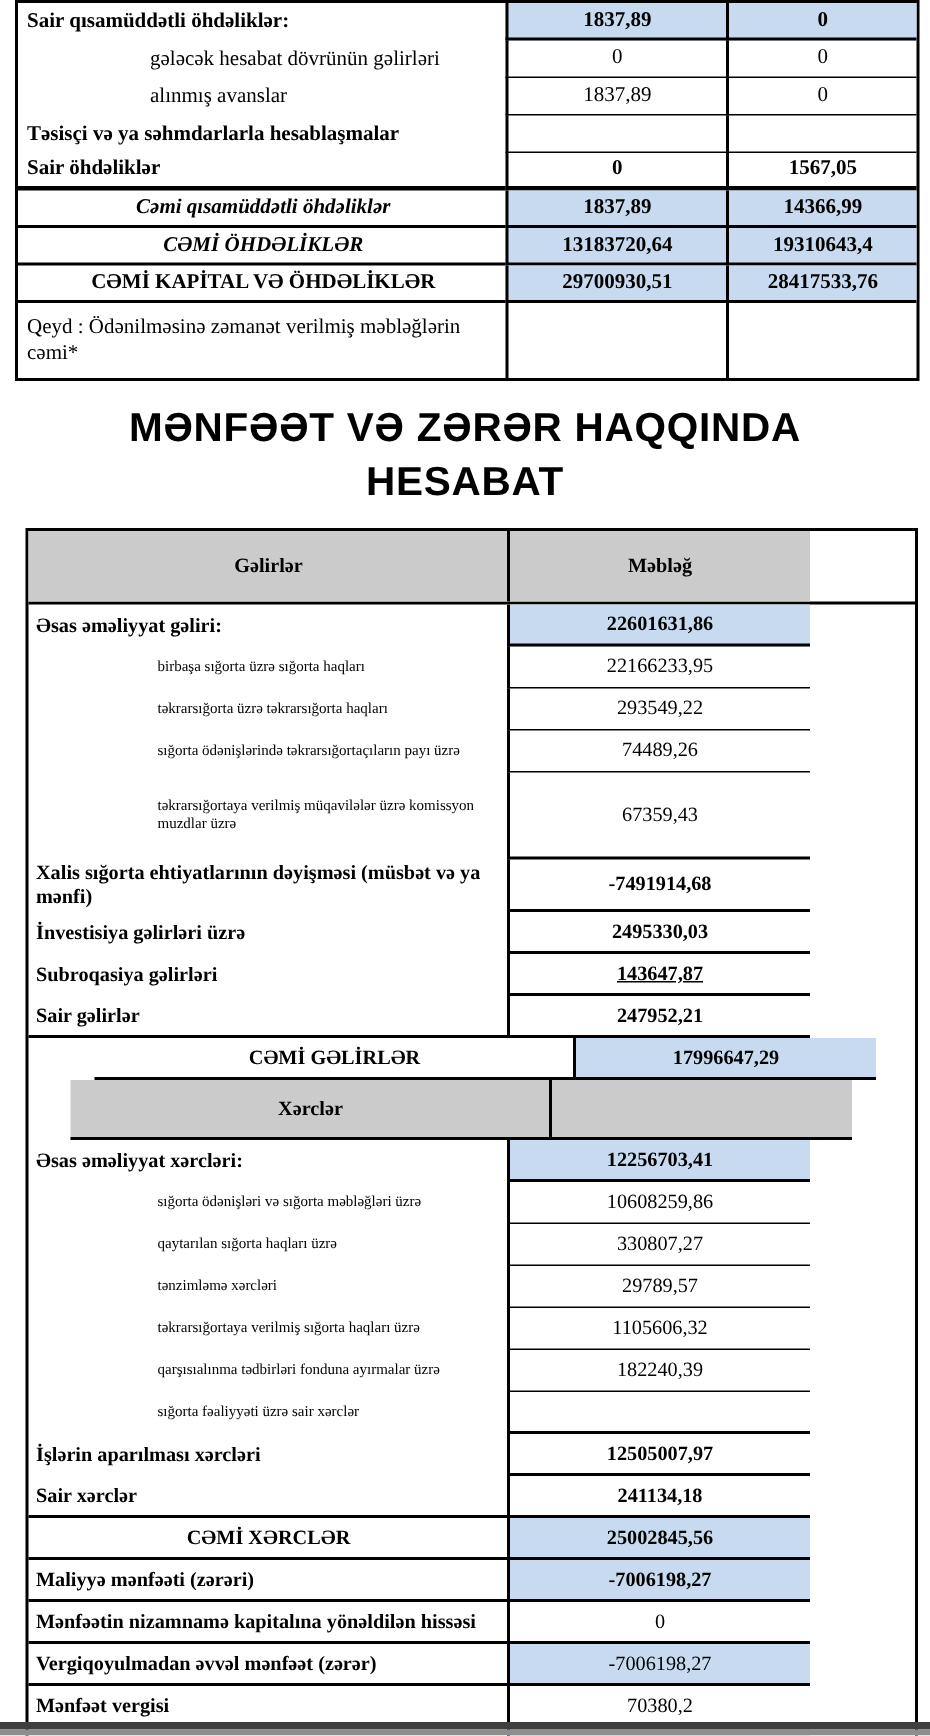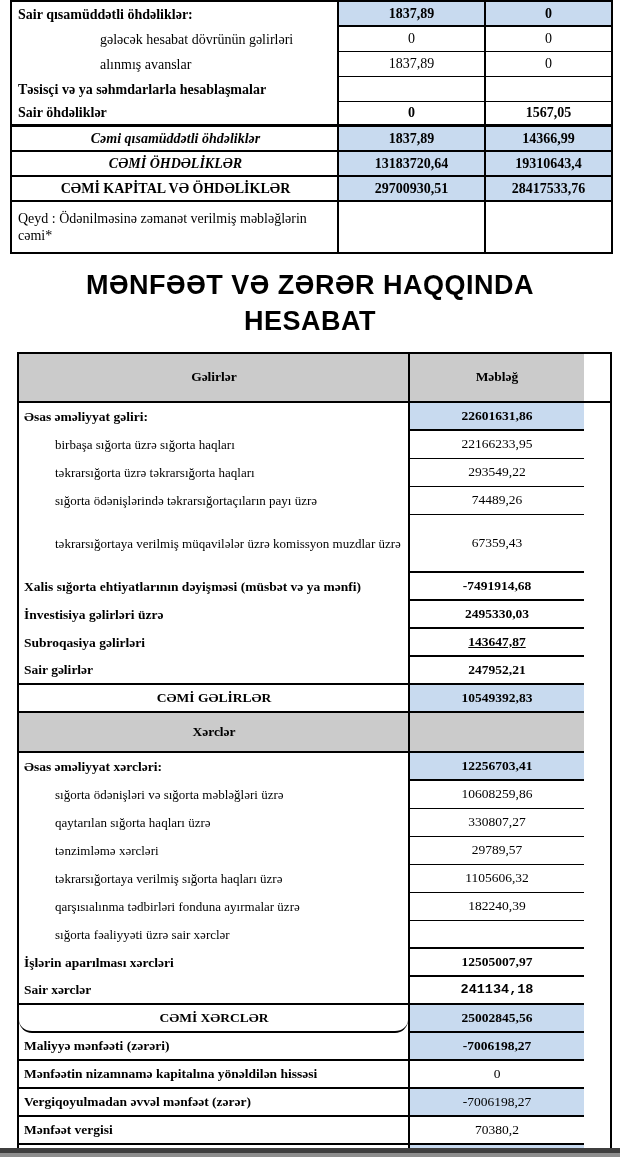--- a/index.html
+++ b/index.html
@@ -38,23 +38,23 @@
   
   .title{
     margin-top:13px;margin-bottom:13px;
     text-align:center;
     font-family:"Liberation Sans","DejaVu Sans",sans-serif;
     font-weight:bold;font-size:27px;line-height:36px;letter-spacing:.5px;
   }
   
   .t2{margin-left:17px;width:595px;font-size:13.5px;}
   .t2 .row{min-height:28px;}
-  .t2 .c-lbl{width:389px;padding-left:5px;}
-  .t2 .c-lbl.ind{padding-left:36px;font-weight:normal;font-size:13px;}
-  .t2 .c-val{width:176px;border-left:2px solid #000;justify-content:center;text-align:center;}
+  .t2 .c-lbl{width:319px;padding-left:5px;}
+  .t2 .c-lbl.ind{padding-left:86px;font-weight:normal;font-size:10px;}
+  .t2 .c-val{width:202px;border-left:2px solid #000;justify-content:center;text-align:center;}
   .t2 .hdr-row{min-height:47px;border-bottom:2px solid #000;}
   .t2 .hdr-cell{justify-content:center;text-align:center;font-weight:bold;background:var(--gray);}
   
   .bottom-strip{position:absolute;left:0;bottom:0;width:620px;}
   .strip-dark{height:5px;background:var(--strip-dark);}
   .strip-light{height:4px;background:var(--strip-light);}
 </style>
 </head>
 <body>
 
@@ -149,24 +149,24 @@
       </div>
       <div class="row">
         <div class="cell c-lbl bold">Subroqasiya gəlirləri</div>
         <div class="cell c-val bold" style="border-bottom: 2px solid rgb(0, 0, 0); text-decoration: underline;">143647,87</div>
       </div>
       <div class="row">
         <div class="cell c-lbl bold" style="border-bottom: 2px solid rgb(0, 0, 0);">Sair gəlirlər</div>
         <div class="cell c-val bold" style="border-bottom: 2px solid rgb(0, 0, 0);">247952,21</div>
       </div>
       <div class="row">
-        <div class="cell c-lbl bold center" style="border-bottom: 2px solid rgb(0, 0, 0);">CƏMİ GƏLİRLƏR</div>
-        <div class="cell c-val bold blue" style="border-bottom: 2px solid rgb(0, 0, 0);">10549392,83</div>
-      </div>
-      <div class="row" style="min-height: 40px;">
+        <div class="cell c-lbl bold center" style="border-bottom: 2px solid rgb(0, 0, 0); margin-left: 44px;">CƏMİ GƏLİRLƏR</div>
+        <div class="cell c-val bold blue" style="border-bottom: 2px solid rgb(0, 0, 0);">17996647,29</div>
+      </div>
+      <div class="row" style="min-height: 40px; padding-left: 28px;">
         <div class="cell c-lbl bold center gray" style="border-bottom: 2px solid rgb(0, 0, 0);">Xərclər</div>
         <div class="cell c-val gray" style="border-bottom: 2px solid rgb(0, 0, 0);"></div>
       </div>
       <div class="row">
         <div class="cell c-lbl bold">Əsas əməliyyat xərcləri:</div>
         <div class="cell c-val bold blue" style="border-bottom: 2px solid rgb(0, 0, 0);">12256703,41</div>
       </div>
       <div class="row">
         <div class="cell c-lbl ind">sığorta ödənişləri və sığorta məbləğləri üzrə</div>
         <div class="cell c-val" style="border-bottom: 1px solid rgb(0, 0, 0);">10608259,86</div>
@@ -190,24 +190,24 @@
       <div class="row">
         <div class="cell c-lbl ind">sığorta fəaliyyəti üzrə sair xərclər</div>
         <div class="cell c-val" style="border-bottom: 2px solid rgb(0, 0, 0);"></div>
       </div>
       <div class="row">
         <div class="cell c-lbl bold">İşlərin aparılması xərcləri</div>
         <div class="cell c-val bold" style="border-bottom: 2px solid rgb(0, 0, 0);">12505007,97</div>
       </div>
       <div class="row">
         <div class="cell c-lbl bold" style="border-bottom: 2px solid rgb(0, 0, 0);">Sair xərclər</div>
-        <div class="cell c-val bold" style="border-bottom: 2px solid rgb(0, 0, 0); font-family: Liberation Mono, monospace;">241134,18</div>
-      </div>
-      <div class="row">
-        <div class="cell c-lbl bold center" style="border-bottom: 2px solid rgb(0, 0, 0); border-radius: 13px;">CƏMİ XƏRCLƏR</div>
+        <div class="cell c-val bold" style="border-bottom: 2px solid rgb(0, 0, 0);">241134,18</div>
+      </div>
+      <div class="row">
+        <div class="cell c-lbl bold center" style="border-bottom: 2px solid rgb(0, 0, 0);">CƏMİ XƏRCLƏR</div>
         <div class="cell c-val bold blue" style="border-bottom: 2px solid rgb(0, 0, 0); font-family: Liberation Serif, serif;">25002845,56</div>
       </div>
       <div class="row">
         <div class="cell c-lbl bold" style="border-bottom: 2px solid rgb(0, 0, 0);">Maliyyə mənfəəti (zərəri)</div>
         <div class="cell c-val bold blue" style="border-bottom: 2px solid rgb(0, 0, 0);">-7006198,27</div>
       </div>
       <div class="row">
         <div class="cell c-lbl bold" style="border-bottom: 2px solid rgb(0, 0, 0);">Mənfəətin nizamnamə kapitalına yönəldilən hissəsi</div>
         <div class="cell c-val" style="border-bottom: 2px solid rgb(0, 0, 0);">0</div>
       </div>

